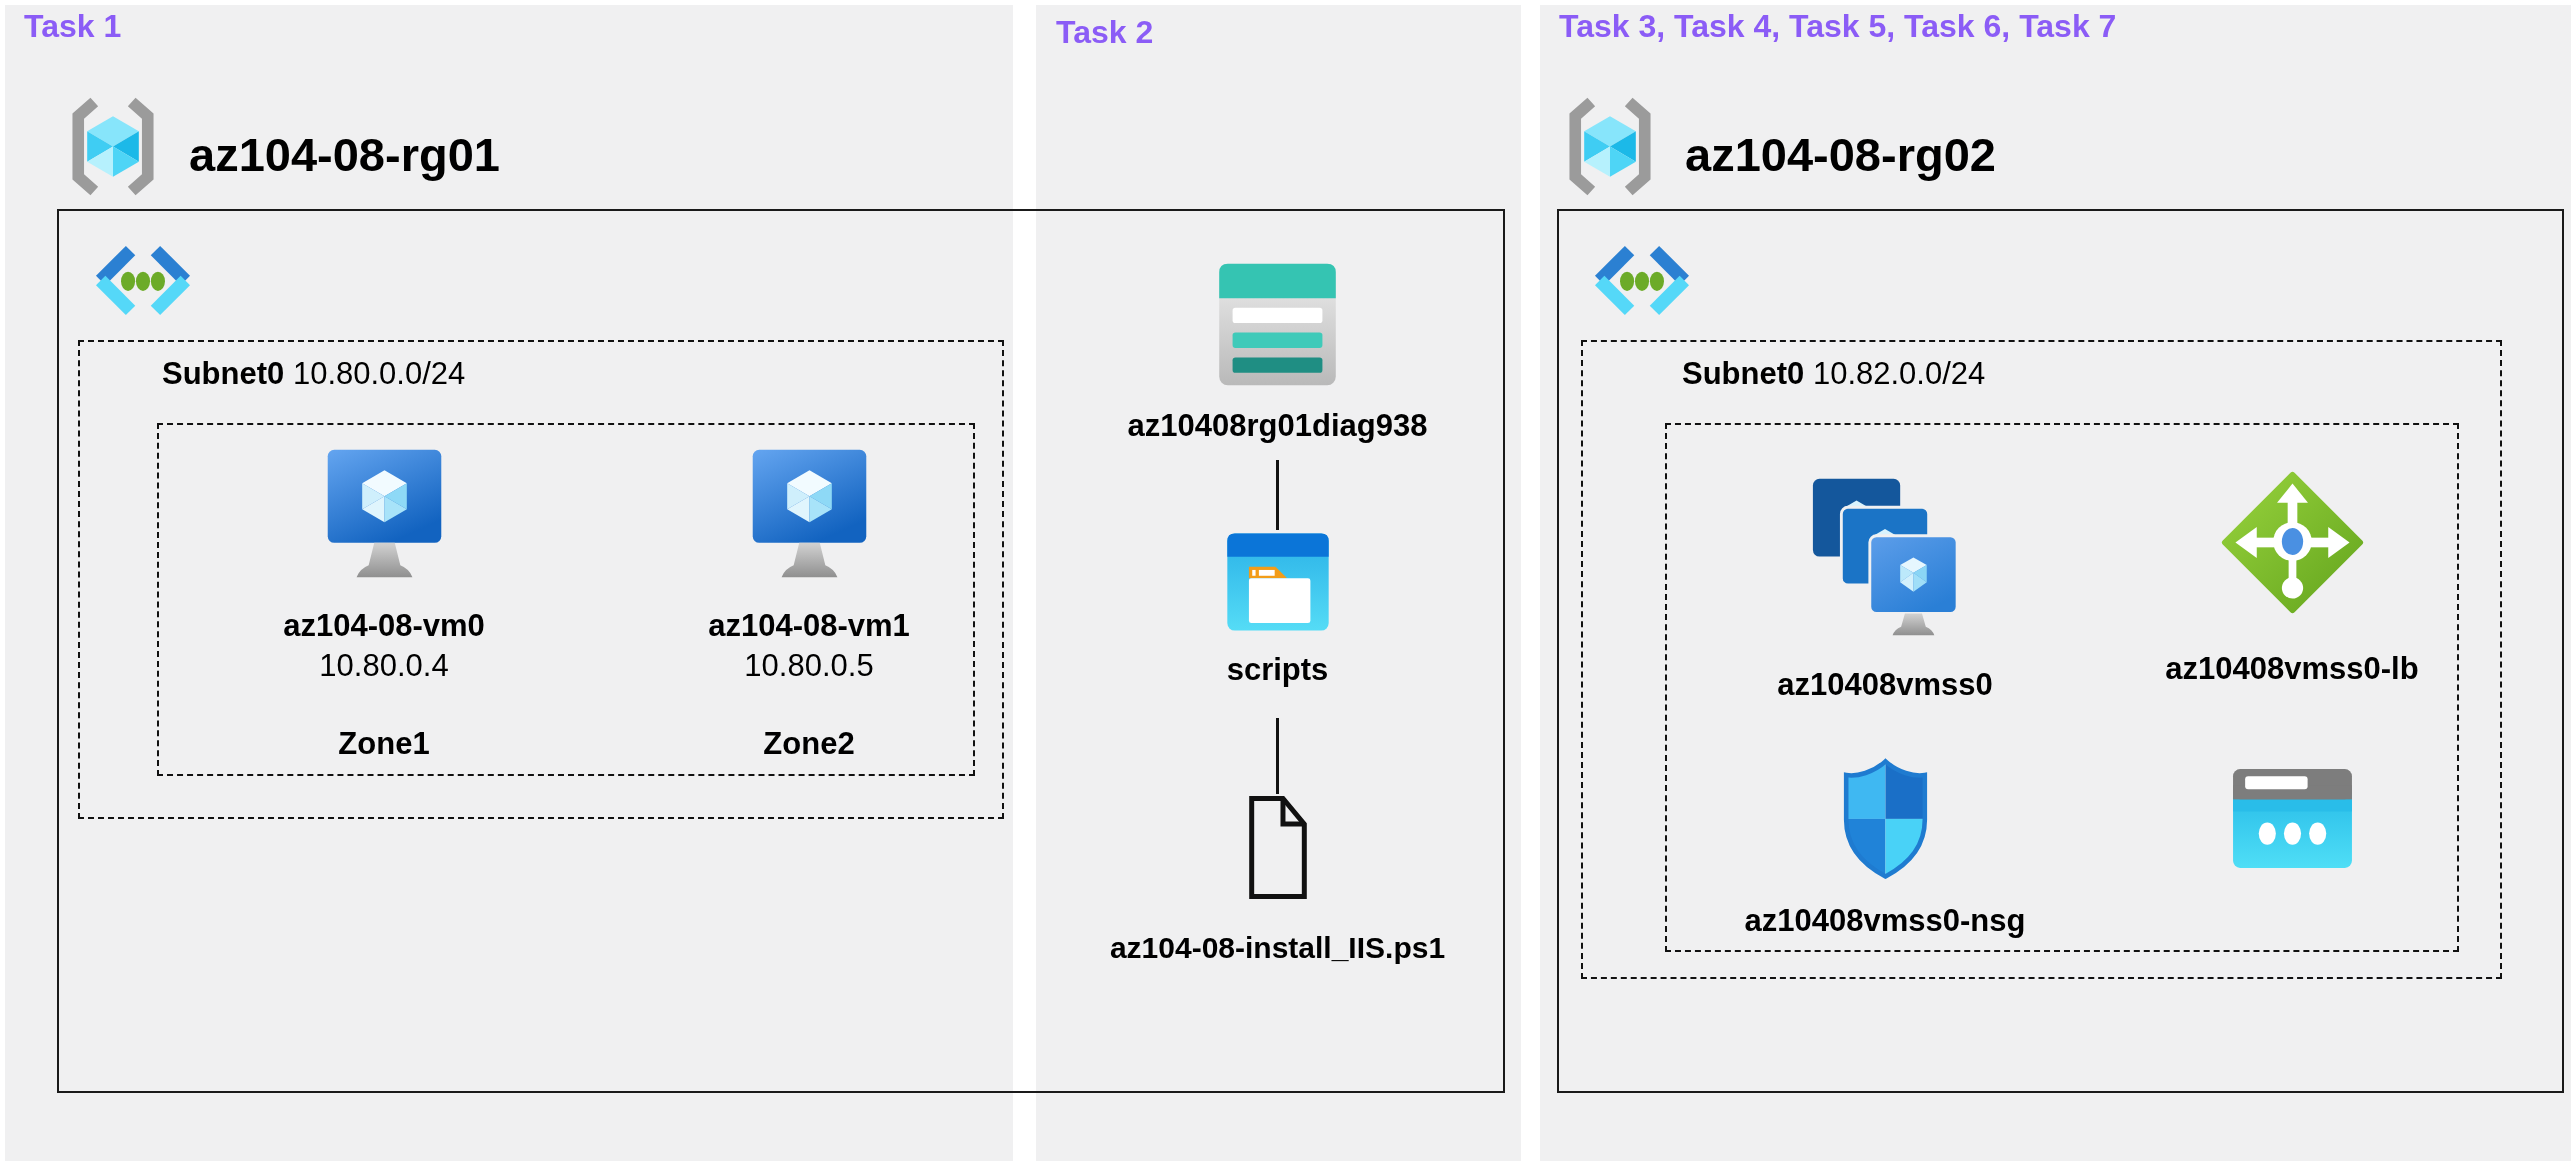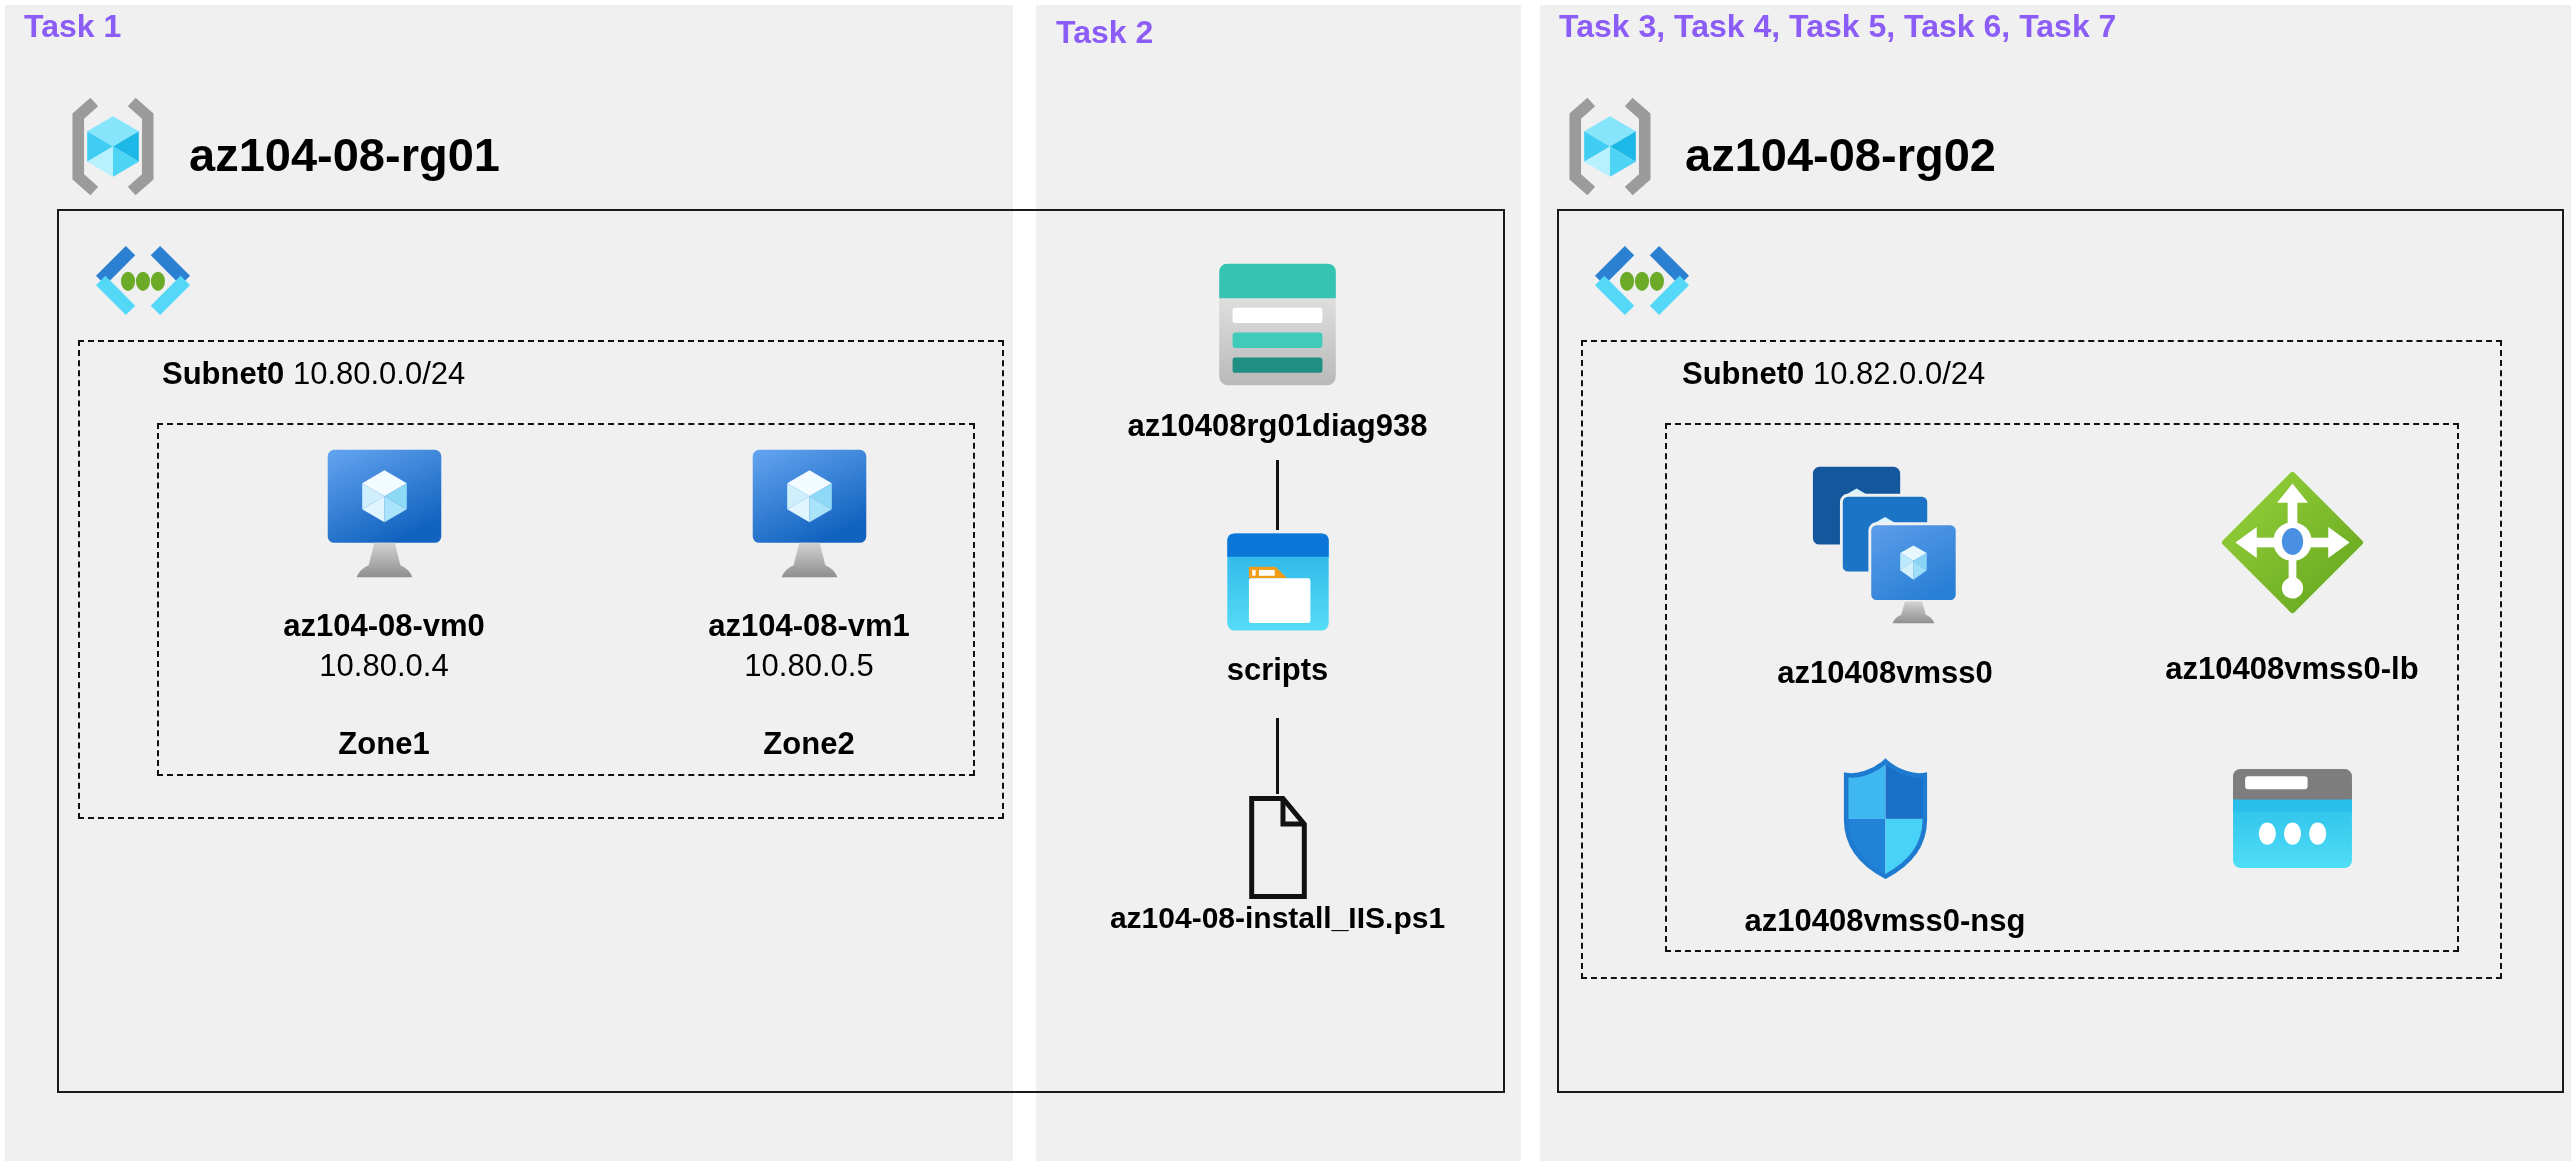--- a/index.html
+++ b/index.html
@@ -54,30 +54,30 @@
   .vm-block .icon{margin:0 auto;}
   .vm-name{font-size:31px;font-weight:700;margin-top:27px;}
   .vm-ip{font-size:31px;margin-top:4px;}
   .vm-zone{font-size:31px;font-weight:700;margin-top:42px;}
 
   #task2-stack{position:absolute;left:1062px;top:260px;width:431px;text-align:center;}
   #task2-stack .icon{margin:0 auto;}
   .t2-label{font-size:31px;font-weight:700;white-space:nowrap;}
   #storage-label{margin-top:19px;}
   #scripts-label{margin-top:17.5px;}
-  #ps1-label{font-size:30px;}
+  #ps1-label{margin-top:30px;font-size:30px;}
   .vline{width:2.7px;background:#111;margin:0 auto;}
   #connector-1{height:70px;margin-top:16px;}
   #connector-2{height:76px;margin-top:30px;}
   #folder-icon-svg{margin-top:13.5px;}
   #file-icon-svg{margin-top:10.8px;}
 
   .res-cell{position:absolute;width:378px;text-align:center;}
   .res-cell .icon-wrap{display:flex;align-items:center;justify-content:center;}
-  #cell-vmss{left:1696px;top:444px;}
+  #cell-vmss{left:1696px;top:456px;}
   #cell-lb{left:2103px;top:440px;}
   #cell-nsg{left:1696px;top:740px;}
   #cell-ip{left:2103px;top:740px;}
   #cell-vmss .icon-wrap,#cell-lb .icon-wrap{height:204px;}
   #cell-nsg .icon-wrap,#cell-ip .icon-wrap{height:156px;}
   .res-label{font-size:31px;font-weight:700;margin-top:6.7px;white-space:nowrap;}
 </style>
 </head>
 <body>
 

